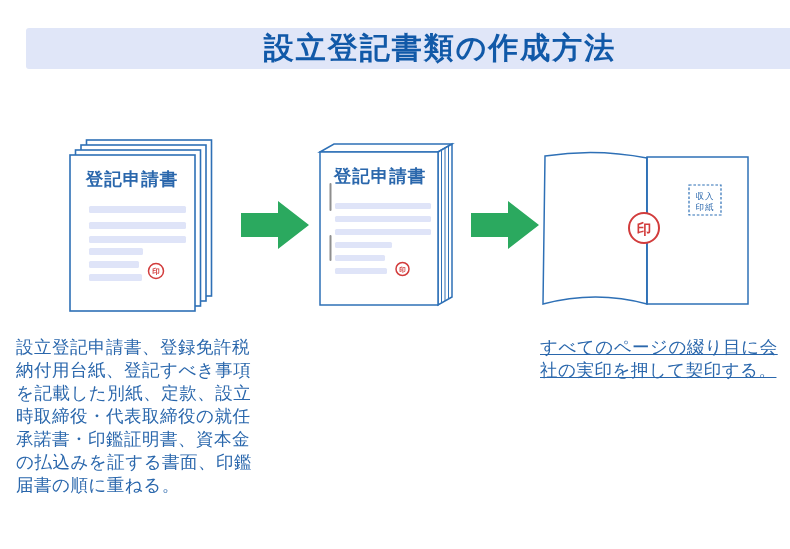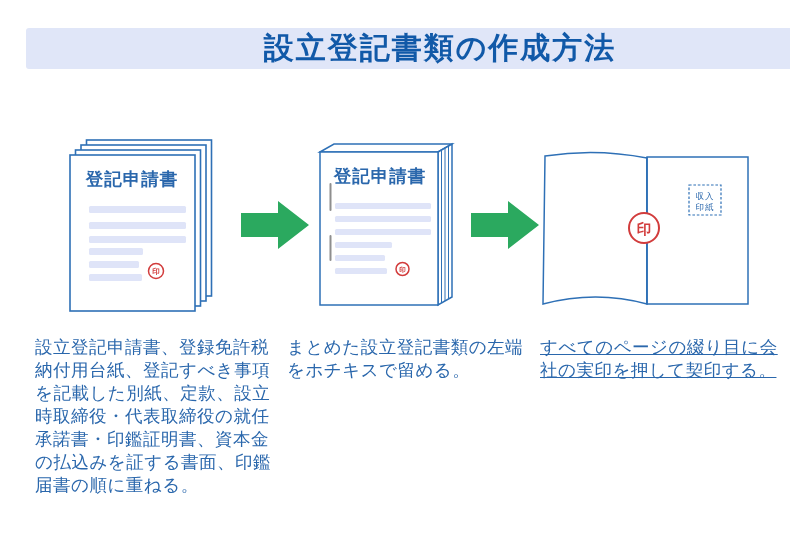--- a/index.html
+++ b/index.html
@@ -120,17 +120,16 @@
       <rect class="revenue-box" x="153" y="41" width="32" height="30"></rect>
       <text class="revenue-text" x="169" y="55">収入</text>
       <text class="revenue-text" x="169" y="66">印紙</text>
     </g>
     <g>
       <circle class="stamp" cx="108" cy="84" r="15" style="stroke-width:2"></circle>
       <text class="stamp-text" style="font-size:14.5px" x="108" y="89.5">印</text>
     </g>
   </svg>
 
-  <div class="caption" style="left:35px; top:336px; width:250px;">設立登記申請書、登録免許税納付用台紙、登記すべき事項を記載した別紙、定款、設立時取締役・代表取締役の就任承諾書・印鑑証明書、資本金の払込みを証する書面、印鑑届書の順に重ねる。</div>
-  <div class="caption" style="left:287px; top:336px; width:250px;">まとめた設立登記書類の左端をホチキスで留める。</div>
+  <div class="caption" style="left:16px; top:336px; width:250px;">設立登記申請書、登録免許税納付用台紙、登記すべき事項を記載した別紙、定款、設立時取締役・代表取締役の就任承諾書・印鑑証明書、資本金の払込みを証する書面、印鑑届書の順に重ねる。</div>
   <div class="caption" style="left:540px; top:336px; width:250px;text-decoration:underline;">すべてのページの綴り目に会社の実印を押して契印する。</div>
 
 </div>
 
 </body></html>

